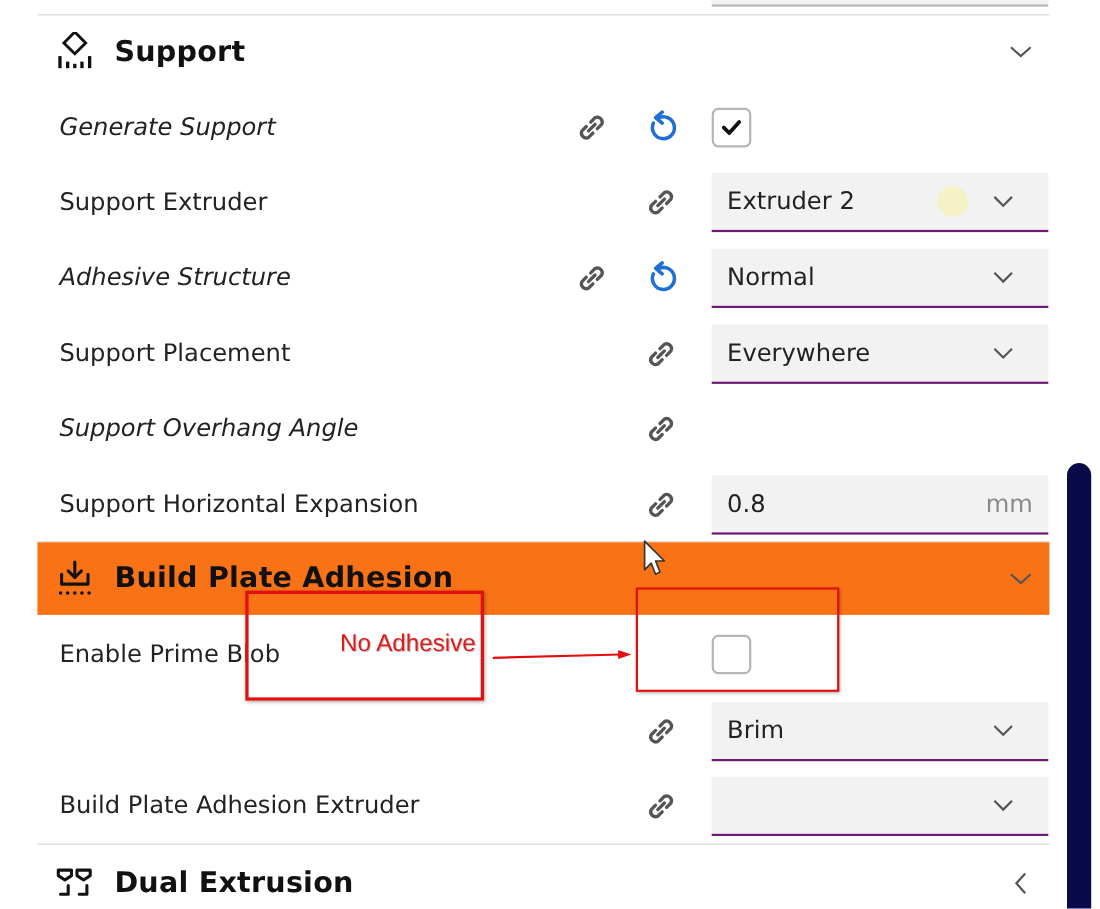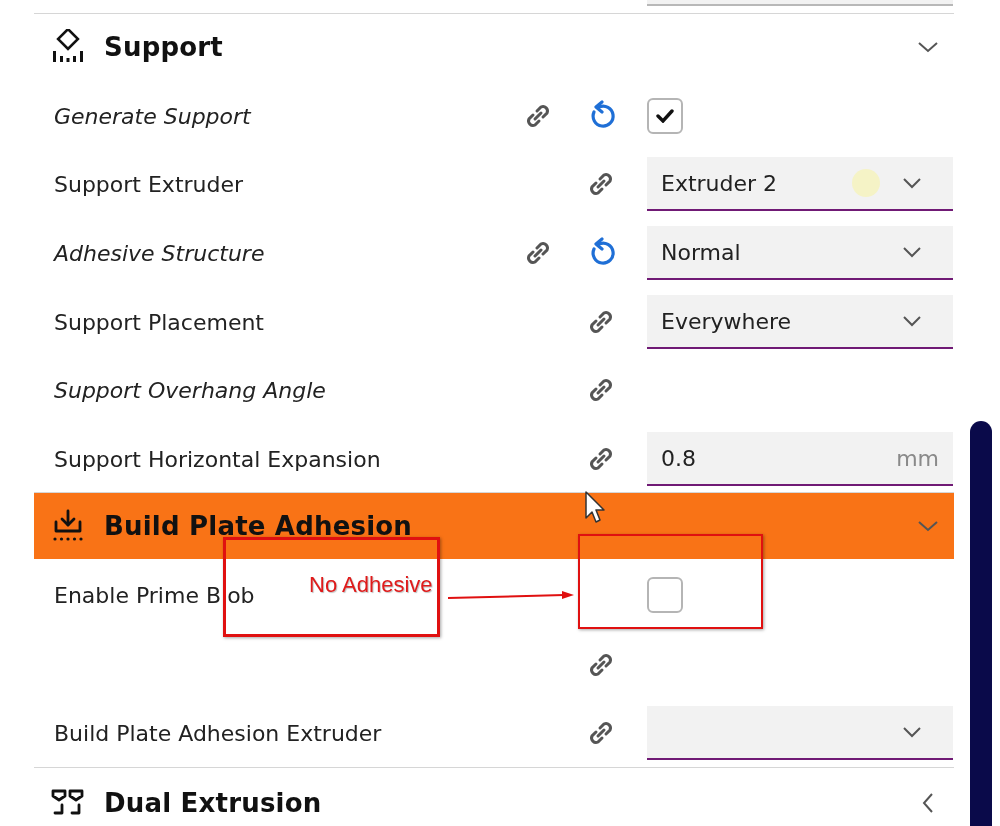--- a/index.html
+++ b/index.html
@@ -222,20 +222,28 @@
   <div class="row" style="top:636px;">
     <span class="link-btn" style="left:549px;">
       <svg width="32" height="32" viewBox="0 0 32 32">
           <g fill="none" stroke="#555" stroke-width="3" stroke-linecap="round">
             <path d="M13 19 L19 13"></path>
             <path d="M11 15 L7 19 a4.5 4.5 0 0 0 6 6 L17 21"></path>
             <path d="M15 11 L19 7 a4.5 4.5 0 0 1 6 6 L21 17"></path>
           </g>
         </svg>
     </span>
+    <div class="field">
+      <span class="field-value">Brim</span>
+      <span class="field-chev">
+        <svg width="20" height="12" viewBox="0 0 20 12">
+            <polyline points="2,2 10,10 18,2" fill="none" stroke="#555" stroke-width="2"></polyline>
+          </svg>
+      </span>
+    </div>
   </div>
 
   <div class="row" style="top:704px;">
     <span class="row-label">Build Plate Adhesion Extruder</span>
     <span class="link-btn" style="left:549px;">
       <svg width="32" height="32" viewBox="0 0 32 32">
           <g fill="none" stroke="#555" stroke-width="3" stroke-linecap="round">
             <path d="M13 19 L19 13"></path>
             <path d="M11 15 L7 19 a4.5 4.5 0 0 0 6 6 L17 21"></path>
             <path d="M15 11 L19 7 a4.5 4.5 0 0 1 6 6 L21 17"></path>

